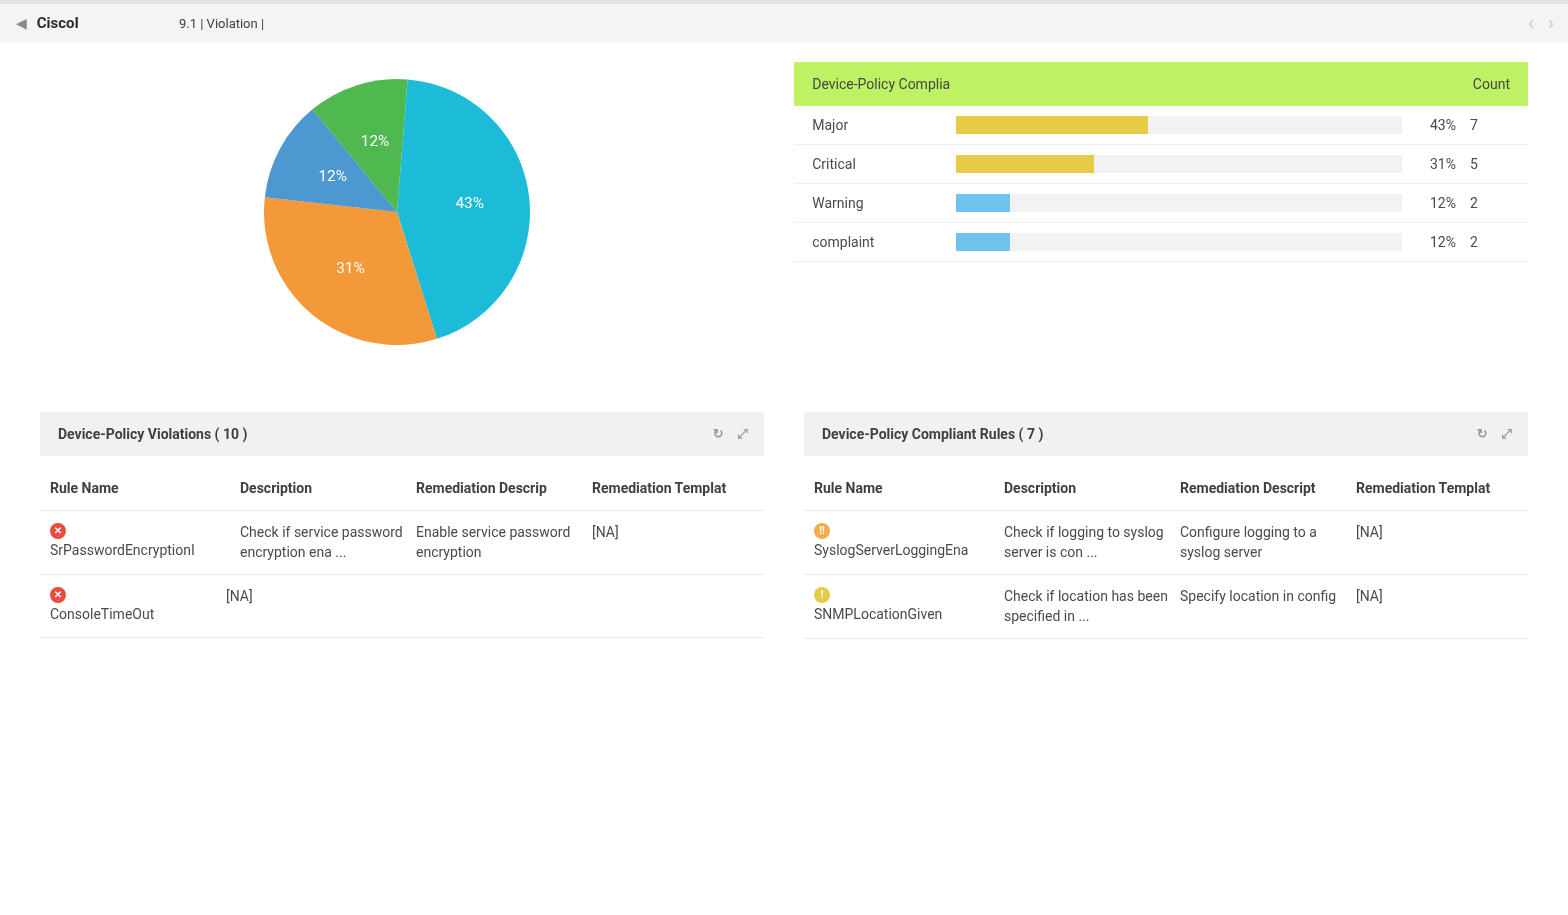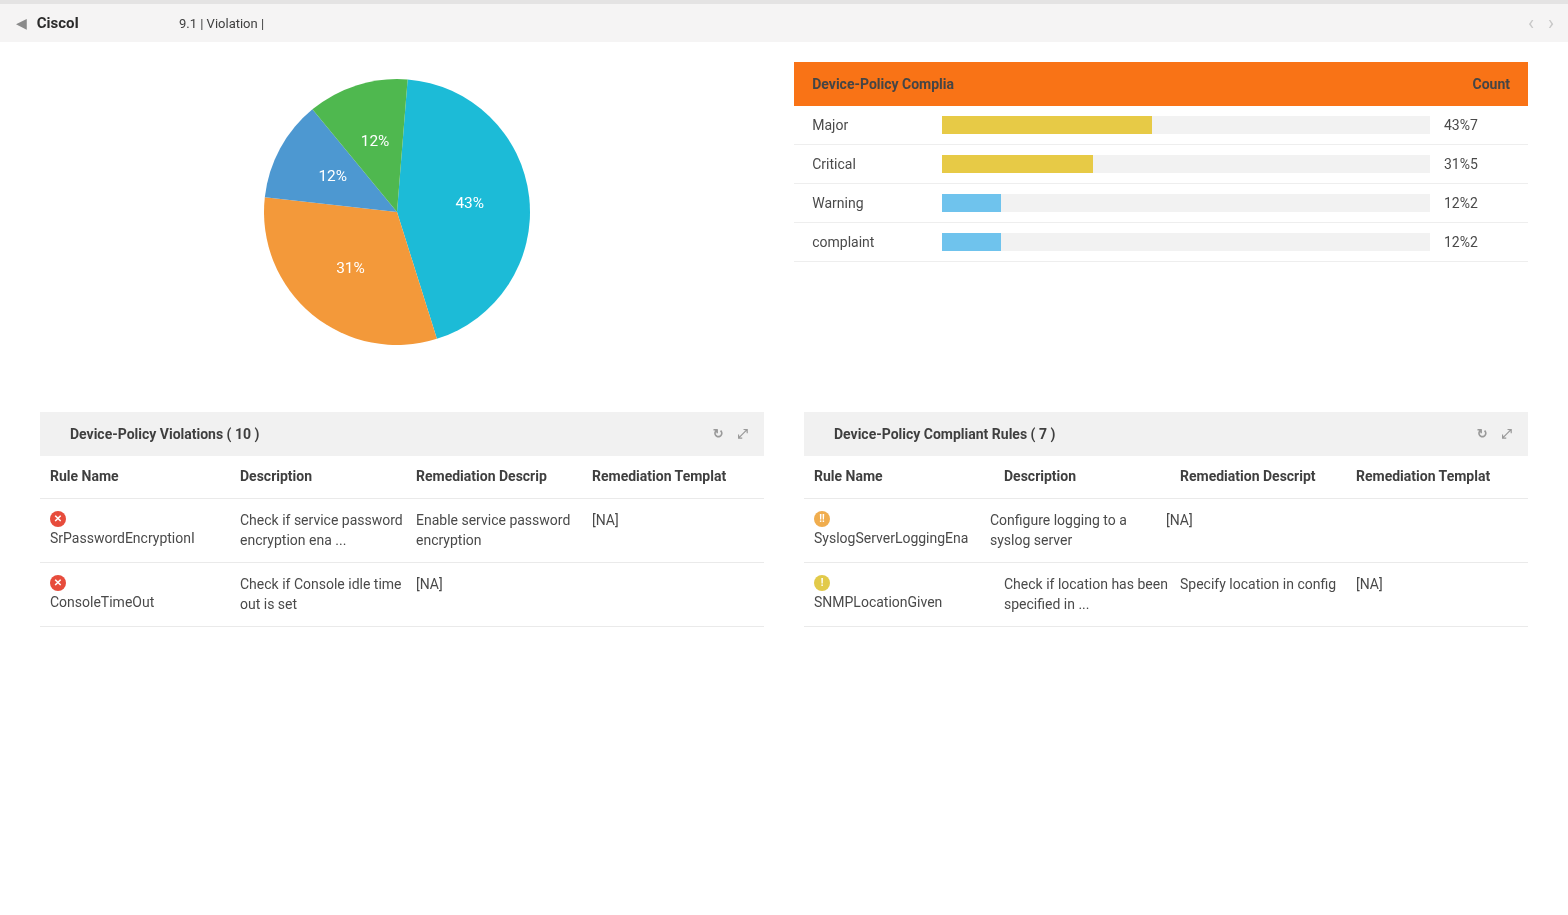--- a/index.html
+++ b/index.html
@@ -69,33 +69,34 @@
 }
 .pie-label {
   font-size: 11px;
   fill: #fff;
   font-weight: 400;
 }
 .compliance-table {
   flex: 1;
 }
 .compliance-header {
-  background: #f97316;
+  background: #bef264;
   padding: 14px 18px;
   display: flex;
   justify-content: space-between;
-  font-weight: 700;
+  font-weight: 400;
   color: #454545;
   text-align: right;
 }
 .comp-row {
   display: flex;
   align-items: center;
   padding: 10px 18px;
   border-bottom: 1px solid #eee;
+  gap: 14px;
 }
 .comp-label {
   flex: 0 0 130px;
   color: #4a4a4a;
 }
 .comp-bar-wrap {
   flex: 1;
   background: #f2f2f2;
   height: 18px;
   position: relative;
@@ -114,41 +115,41 @@
 }
 .panels-row {
   display: flex;
   gap: 40px;
 }
 .panel {
   flex: 1;
 }
 .panel-header {
   background: #f1f1f1;
-  padding: 14px 30px;
+  padding: 14px 18px;
   display: flex;
   align-items: center;
   font-weight: 700;
   color: #3f3f3f;
   position: relative;
 }
 .panel-actions {
   position: absolute;
   right: 16px;
   display: flex;
   gap: 14px;
   color: #9a9a9a;
   font-size: 13px;
 }
 .panel-actions span {
   cursor: pointer;
 }
 .tbl-head {
   display: flex;
-  padding: 12px 10px 14px 10px;
+  padding: 24px 10px 14px 10px;
   font-weight: 700;
   color: #3f3f3f;
   border-bottom: 1px solid #eaeaea;
 }
 .col-rule { flex: 0 0 25%; }
 .col-desc { flex: 0 0 25%; margin-left: 14px; }
 .col-remdesc { flex: 0 0 25%; }
 .col-remtmpl { flex: 0 0 25%; }
 .tbl-row {
   display: flex;
@@ -279,21 +280,20 @@
       </div>
       <div class="col-desc">Check if service password encryption ena ...</div>
       <div class="col-remdesc">Enable service password encryption</div>
       <div class="col-remtmpl">[NA]</div>
           </div>
           <div class="tbl-row">
       <div class="col-rule rule-cell">
         <span class="icon-circle icon-critical">✕</span>
         <span class="rule-txt">ConsoleTimeOut</span>
       </div>
-      <div class="col-desc">Check if Console idle time out is set</div>
       <div class="col-remtmpl">[NA]</div>
           </div>
         </div>
     </div>
 
     <div class="panel">
       <div class="panel-header">
         <span>Device-Policy Compliant Rules ( 7 )</span>
         <div class="panel-actions">
           <span>↻</span>
@@ -305,20 +305,21 @@
         <div class="col-desc">Description</div>
         <div class="col-remdesc">Remediation Descript</div>
         <div class="col-remtmpl">Remediation Templat</div>
       </div>
       <div id="compliantRows">
           <div class="tbl-row">
       <div class="col-rule rule-cell">
         <span class="icon-circle icon-major">!!</span>
         <span class="rule-txt">SyslogServerLoggingEna</span>
       </div>
+      <div class="col-desc">Check if logging to syslog server is con ...</div>
       <div class="col-remdesc">Configure logging to a syslog server</div>
       <div class="col-remtmpl">[NA]</div>
           </div>
           <div class="tbl-row">
       <div class="col-rule rule-cell">
         <span class="icon-circle icon-warning">!</span>
         <span class="rule-txt">SNMPLocationGiven</span>
       </div>
       <div class="col-desc">Check if location has been specified in  ...</div>
       <div class="col-remdesc">Specify location in config</div>

